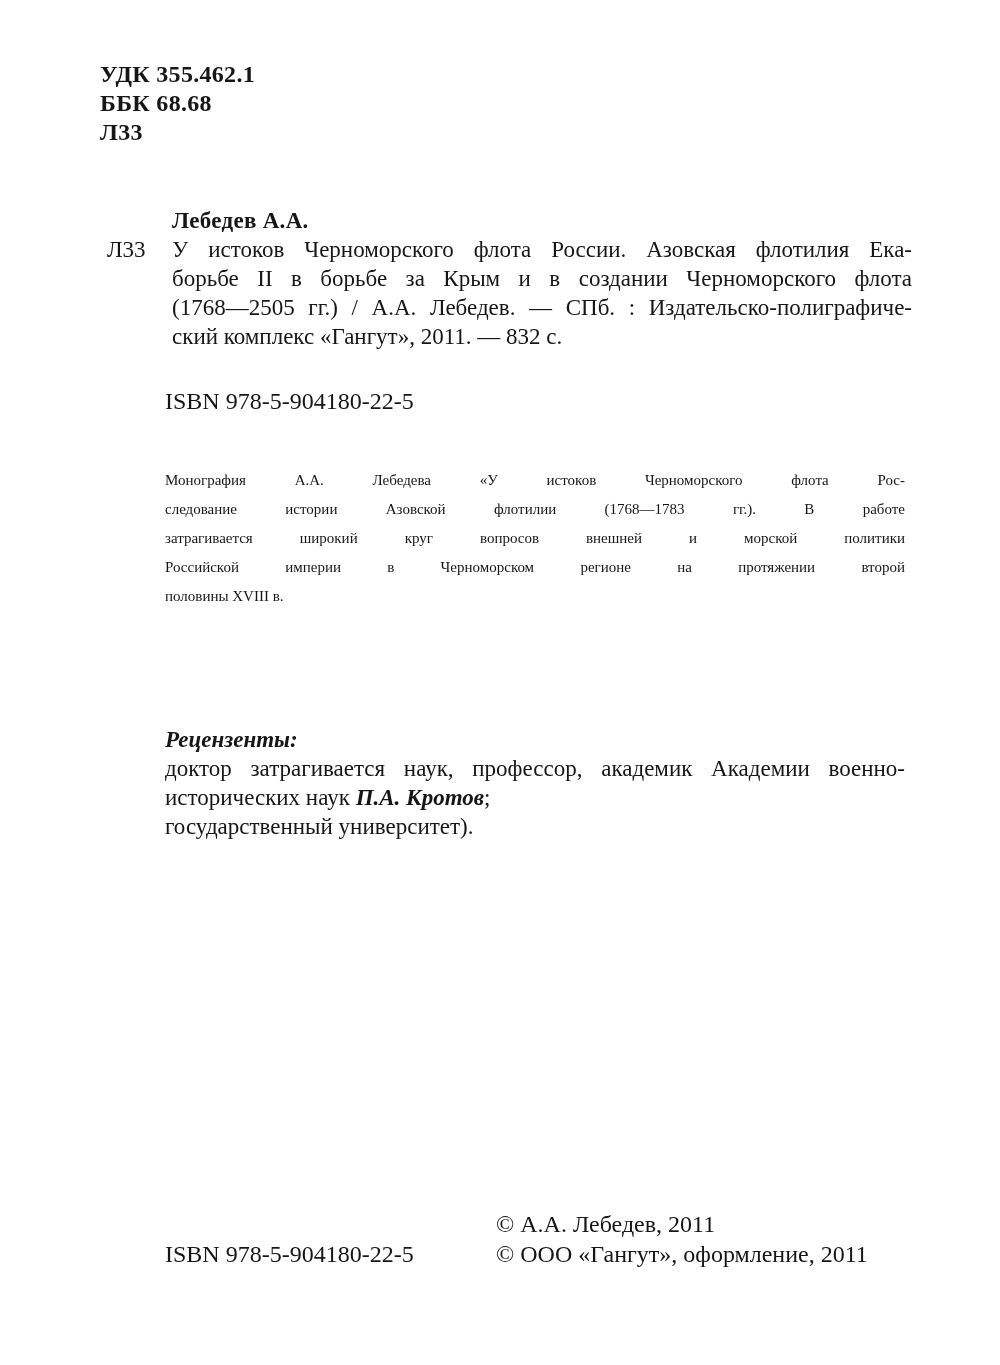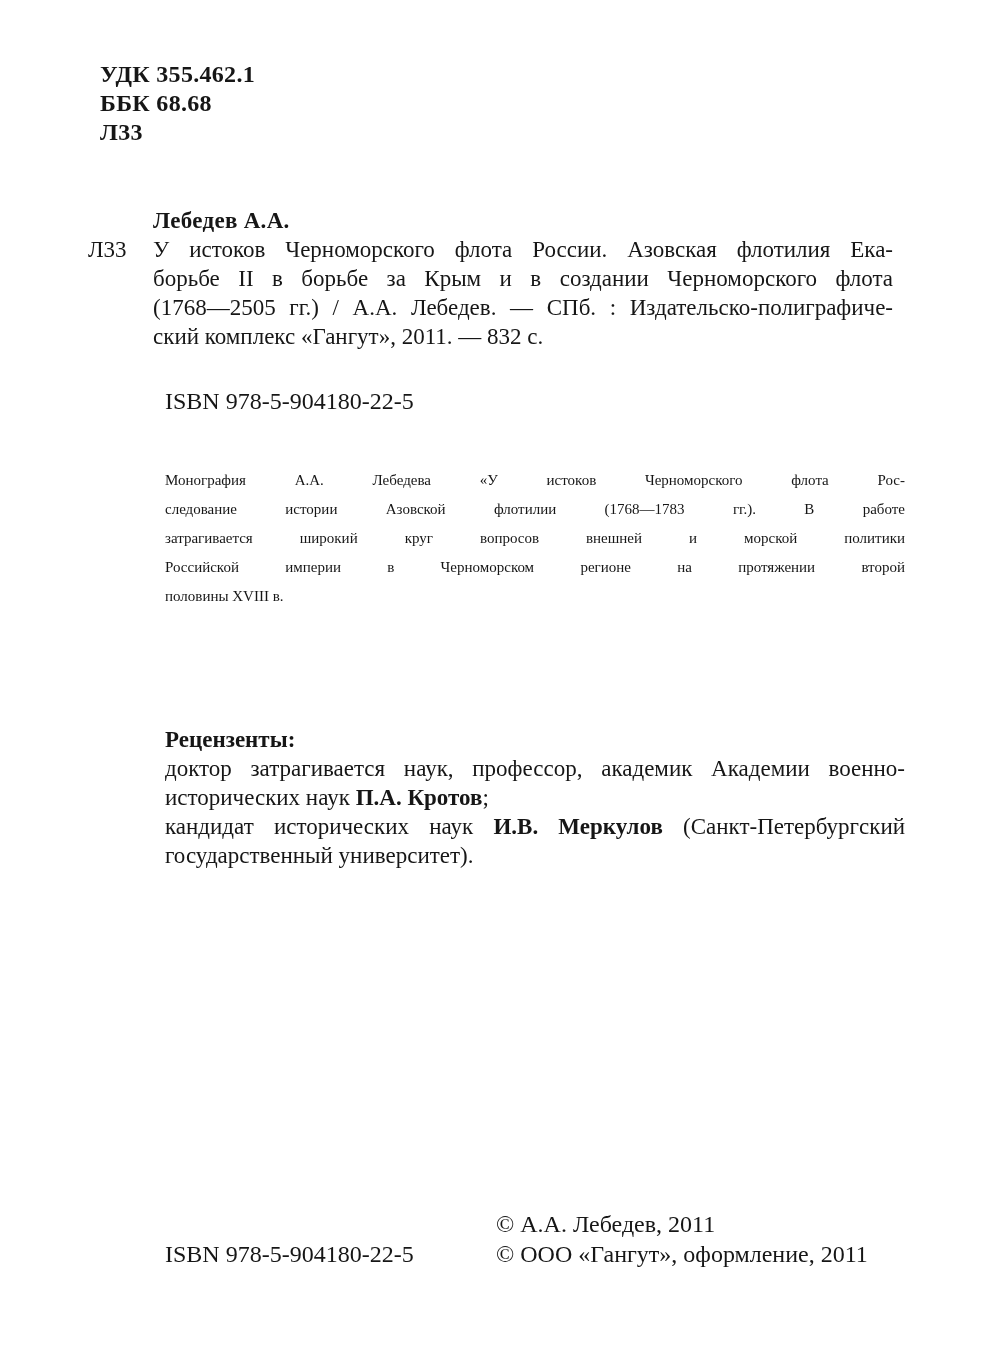--- a/index.html
+++ b/index.html
@@ -13,38 +13,38 @@
     font-family: "Liberation Serif", serif;
     color: #161616;
     position: relative;
     overflow: hidden;
   }
   .page {
     position: absolute;
     inset: 0;
     background: #ffffff;
   }
-  .bold { font-weight: 700; }
+  .bold { font-weight: 700; font-style: italic; }
 
   
   .class-block {
     position: absolute;
     left: 100px;
     top: 24px;
     font-size: 24px;
     line-height: 29px;
     font-weight: 700;
     letter-spacing: 0.3px;
     margin-top: 36px;
   }
 
   
   .catalog {
     position: absolute;
-    left: 88px;
+    left: 107px;
     top: 206px;
     width: 806px;
     font-size: 23px;
     line-height: 29px;
   }
   .catalog .author {
     margin-left: 65px;
     font-weight: 700;
     letter-spacing: 0.3px;
   }
@@ -143,21 +143,20 @@
       <div class="tline last"><span>половины XVIII в.</span></div>
     </div>
 
   <div class="reviewers">
     <div class="bold">Рецензенты:</div>
     <div class="para">
         <div class="tline"><span>доктор затрагивается наук, профессор, академик Академии военно-</span></div>
         <div class="tline last"><span>исторических наук </span><span class="bold">П.А. Кротов</span><span>;</span></div>
       </div>
     <div class="para">
-        <div class="tline"><span>кандидат исторических наук </span><span class="bold">И.В. Меркулов</span><span> (Санкт-Петербургский</span></div>
         <div class="tline last"><span>государственный университет).</span></div>
       </div>
   </div>
 
   <div class="isbn-bottom">ISBN 978-5-904180-22-5</div>
 
   <div class="copyrights">
     <div>© А.А. Лебедев, 2011</div>
     <div>© ООО «Гангут», оформление, 2011</div>
   </div>

